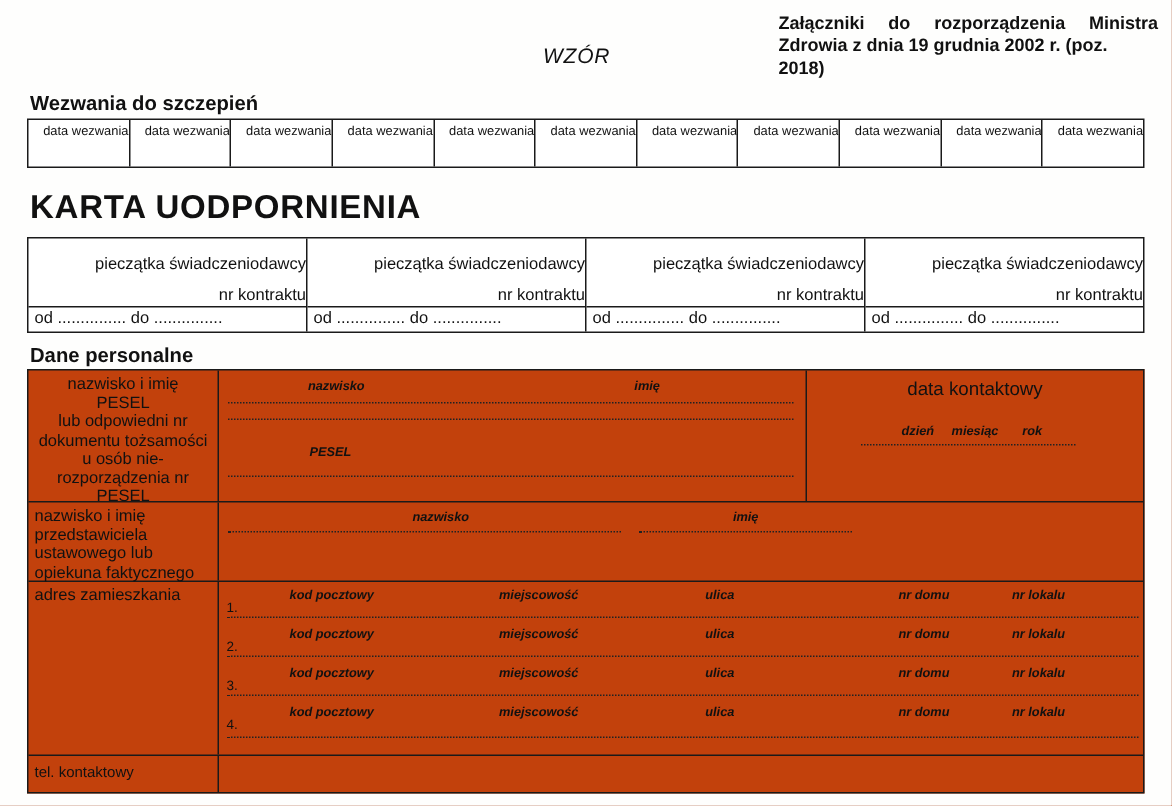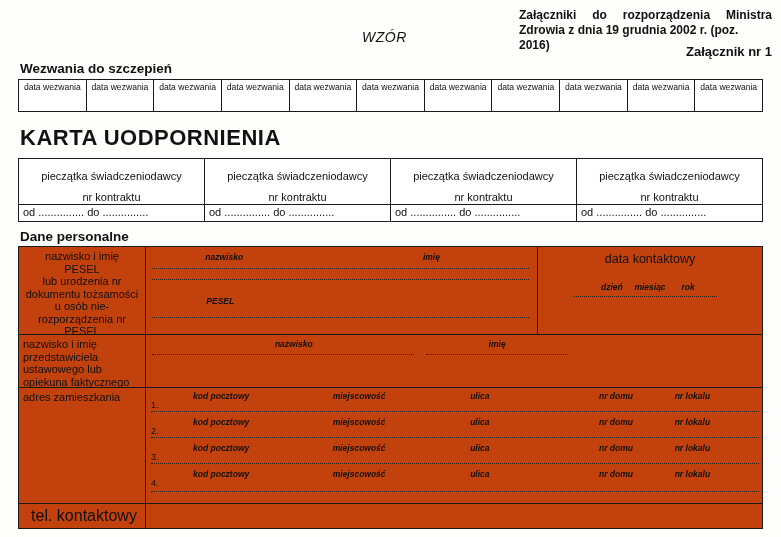--- a/index.html
+++ b/index.html
@@ -24,32 +24,32 @@
   
   .sec-head { position:absolute; left:20px; font-size:13.5px; font-weight:bold; }
   .karta-head { position:absolute; left:20px; top:125px; font-size:22px; font-weight:bold; letter-spacing:.5px; }
 
   
   .wez-table {
     position:absolute; left:18px; top:79px; width:745px; height:33px;
     display:flex; border:1.5px solid #1a1a1a; background:#fff;
   }
   .wez-cell { flex:1; border-right:1px solid #1a1a1a; font-size:8.6px;
-    text-align:center; padding-top:2px; overflow:hidden; white-space:nowrap; }
+    text-align:right; padding-top:2px; overflow:hidden; white-space:nowrap; }
   .wez-cell:last-child { border-right:none; }
 
   
   .contract-table {
     position:absolute; left:18px; top:158px; width:745px; height:64px;
     display:flex; border:1.5px solid #1a1a1a; background:#fff;
   }
   .contract-col { flex:1; border-right:1px solid #1a1a1a; display:flex; flex-direction:column; }
   .contract-col:last-child { border-right:none; }
   .contract-head { height:46px; border-bottom:1px solid #1a1a1a; position:relative;
-    text-align:center; font-size:11px; }
+    text-align:right; font-size:11px; }
   .stamp-lbl { position:absolute; top:11px; left:0; right:0; }
   .contract-lbl { position:absolute; bottom:1px; left:0; right:0; }
   .oddo-row { flex:1; font-size:11px; padding:1px 0 0 4px; white-space:nowrap; overflow:hidden; }
 
   
   .dane-table {
     position:absolute; left:18px; top:246px; width:745px; height:283px;
     border:1.5px solid #1a1a1a; display:flex; flex-direction:column; background:#c2410c;
   }
   .t-row { display:flex; border-bottom:1px solid #1a1a1a; position:relative; }
@@ -60,32 +60,31 @@
   .lbl-left { text-align:left; padding:3px 2px 0 4px; }
   .content-col { flex:1; position:relative; }
   .birth-col { width:225px; border-left:1px solid #1a1a1a; position:relative; }
 
   .fld { position:absolute; transform:translateX(-50%); font-size:8.5px; font-style:italic;
     font-weight:bold; white-space:nowrap; }
   .dot { position:absolute; height:0; border-bottom:1.6px dotted #222; }
   .rownum { position:absolute; font-size:9px; left:5px; }
 
   .birth-title { position:absolute; top:5px; left:0; right:0; text-align:center; font-size:12.5px; }
-  .tel-lbl { font-size:16px; padding:6px 0 0 4px;text-align:center; }
+  .tel-lbl { font-size:10px; padding:6px 0 0 4px; }
 </style>
 </head>
 <body>
 
 <div class="page">
 
   <div class="top-note">
     <div class="just">Załączniki do rozporządzenia Ministra</div>
-    <div class="line2">Zdrowia z dnia 19 grudnia 2002 r. (poz. 2016)</div>
-  </div>
-  <div class="zal-nr">Załącznik nr 1</div>
+    <div class="line2">Zdrowia z dnia 19 grudnia 2002 r. (poz. 2018)</div>
+  </div>
   <div class="wzor">WZÓR</div>
 
   <div class="sec-head" style="top:61px">Wezwania do szczepień</div>
   <div class="wez-table">
     <div class="wez-cell">data wezwania</div>
     <div class="wez-cell">data wezwania</div>
     <div class="wez-cell">data wezwania</div>
     <div class="wez-cell">data wezwania</div>
     <div class="wez-cell">data wezwania</div>
     <div class="wez-cell">data wezwania</div>
@@ -130,21 +129,21 @@
   </div>
 
   <div class="sec-head" style="top:229px">Dane personalne</div>
 
   <div class="dane-table">
 
     <div class="t-row row1">
       <div class="lbl-col lbl-center">
         <div>nazwisko i imię</div>
         <div>PESEL</div>
-        <div>lub urodzenia nr</div>
+        <div>lub odpowiedni nr</div>
         <div>dokumentu tożsamości</div>
         <div>u osób nie-</div>
         <div>rozporządzenia nr</div>
         <div>PESEL</div>
       </div>
       <div class="content-col">
         <span class="fld" style="left:20%; top:5px">nazwisko</span>
         <span class="fld" style="left:73%; top:5px">imię</span>
         <div class="dot" style="left:6px; right:8px; top:21px"></div>
         <div class="dot" style="left:6px; right:8px; top:32px"></div>

